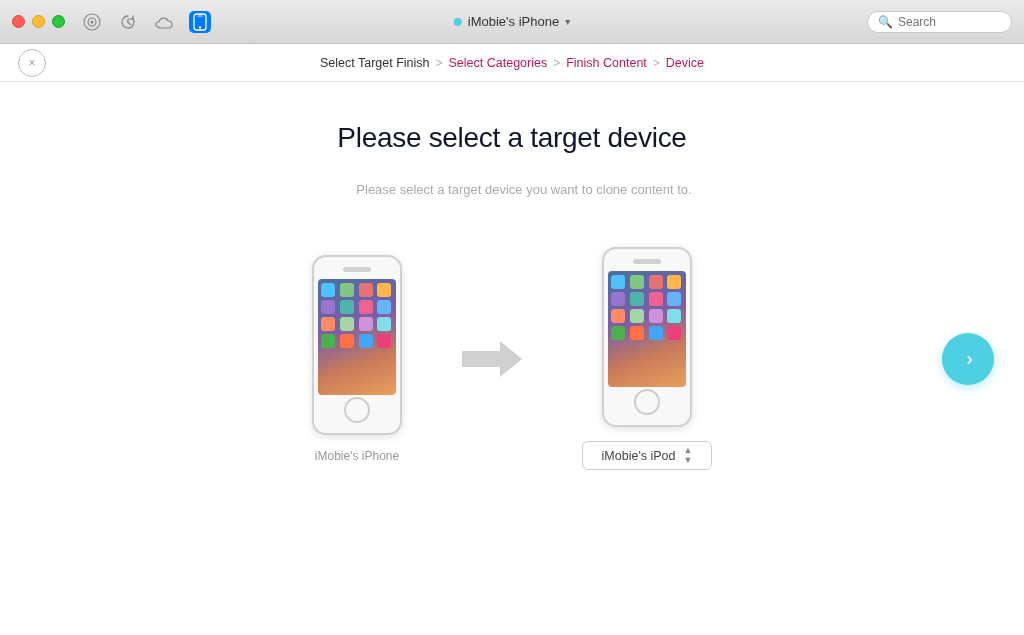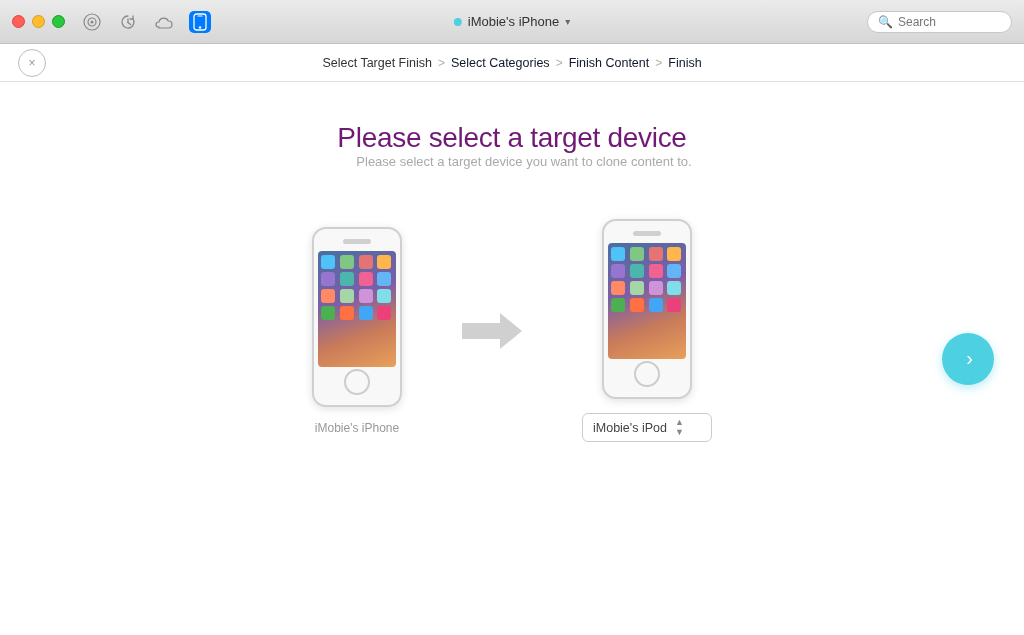--- a/index.html
+++ b/index.html
@@ -129,21 +129,21 @@
       cursor: pointer;
     }
     .breadcrumb-step {
       font-size: 12.5px;
     }
     .breadcrumb-step.active {
       color: #333;
       font-weight: 500;
     }
     .breadcrumb-step.inactive {
-      color: #0f172a;
+      color: #be185d;
     }
     .breadcrumb-sep {
       color: #b0b0b0;
       margin: 0 6px;
       font-size: 12px;
     }
 
     
     .main-content {
       background: white;
@@ -151,22 +151,22 @@
       display: flex;
       flex-direction: column;
       align-items: center;
       padding-top: 40px;
       position: relative;
     }
 
     .main-title {
       font-size: 28px;
       font-weight: 300;
-      color: #701a75;
-      margin-bottom: 0;
+      color: #0f172a;
+      margin-bottom: 28px;
       letter-spacing: -0.3px;
     }
     .main-subtitle {
       font-size: 13px;
       color: #aaa;
       margin-bottom: 50px;
       margin-left: 24px;
     }
 
     
@@ -256,21 +256,21 @@
       align-items: center;
       border: 1px solid #ccc;
       border-radius: 6px;
       padding: 4px 10px;
       font-size: 12.5px;
       color: #444;
       background: white;
       gap: 8px;
       cursor: pointer;
       min-width: 130px;
-      justify-content: flex-start;
+      justify-content: center;
     }
     .select-arrows {
       display: flex;
       flex-direction: column;
       gap: 1px;
       color: #888;
       font-size: 9px;
       line-height: 1;
     }
 
@@ -351,21 +351,21 @@
 <div class="breadcrumb-bar" style="position:relative;">
   <div class="breadcrumb-close">
     <span>×</span>
   </div>
   <span class="breadcrumb-step active">Select Target Finish</span>
   <span class="breadcrumb-sep"> &gt; </span>
   <span class="breadcrumb-step inactive">Select Categories</span>
   <span class="breadcrumb-sep"> &gt; </span>
   <span class="breadcrumb-step inactive">Finish Content</span>
   <span class="breadcrumb-sep"> &gt; </span>
-  <span class="breadcrumb-step inactive">Finish</span>
+  <span class="breadcrumb-step inactive">Device</span>
 </div>
 
 <div class="main-content">
   <h1 class="main-title">Please select a target device</h1>
   <p class="main-subtitle">Please select a target device you want to clone content to.</p>
 
   <div class="device-area">
 
     <div class="device-container">
       <div class="iphone">

